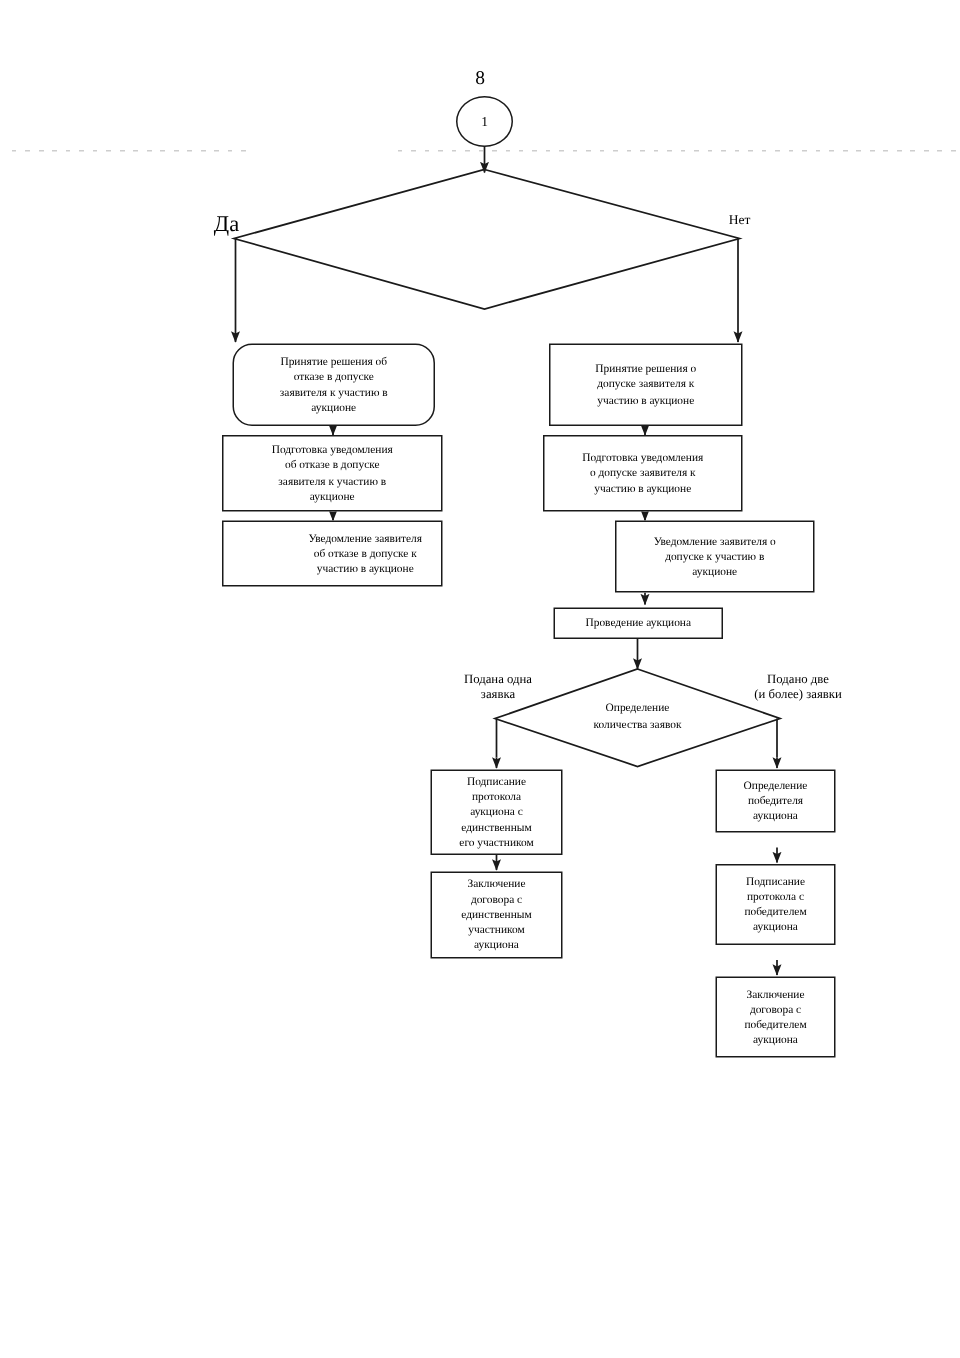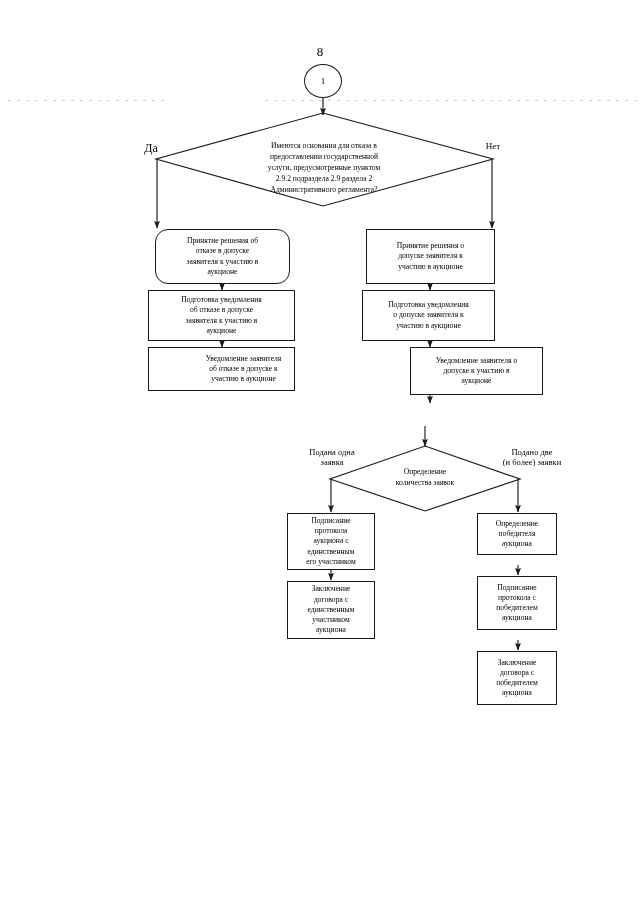--- a/index.html
+++ b/index.html
@@ -133,27 +133,22 @@
       <line x1="518" y1="505" x2="518" y2="512" marker-end="url(#arrow)"></line>
       <line x1="518" y1="565" x2="518" y2="575" marker-end="url(#arrow)"></line>
       <line x1="518" y1="640" x2="518" y2="650" marker-end="url(#arrow)"></line>
     </g>
   </svg>
 
   <div class="start-circle" style="left:304px; top:64px; width:38px; height:34px;">
     <span>1</span>
   </div>
 
-  <div class="diamond-text" style="left:232px; top:140px; width:184px;">Имеются основания для отказа в
-предоставлении государственной
-услуги, предусмотренные пунктом
-2.9.2 подраздела 2.9 раздела 2
-Административного регламента?</div>
-
-  <div class="connector-label" style="left:134px; top:141px; width:34px; font-size:12px;">Да</div>
+
+  <div class="connector-label" style="left:134px; top:141px; width:34px; font-size:15px;">Да</div>
   <div class="connector-label" style="left:476px; top:141px; width:34px; font-size:9px;">Нет</div>
 
   <div class="node-box" style="left:155px; top:229px; width:135px; height:55px;border-radius:13px;">
     <span class="boxtext">Принятие решения об
 отказе в допуске
 заявителя к участию в
 аукционе</span>
   </div>
   <div class="node-box" style="left:148px; top:290px; width:147px; height:51px;">
     <span class="boxtext">Подготовка уведомления
@@ -174,20 +169,23 @@
   </div>
   <div class="node-box" style="left:362px; top:290px; width:133px; height:51px;">
     <span class="boxtext">Подготовка уведомления
 о допуске заявителя к
 участию в аукционе</span>
   </div>
   <div class="node-box" style="left:362px; top:347px; width:133px; height:48px;margin-left:48px;">
     <span class="boxtext">Уведомление заявителя о
 допуске к участию в
 аукционе</span>
+  </div>
+  <div class="node-box" style="left:369px; top:405px; width:113px; height:21px;">
+    <span class="boxtext">Проведение аукциона</span>
   </div>
 
   <div class="diamond-text" style="left:360px; top:466px; width:130px;">Определение
 количества заявок</div>
 
   <div class="connector-label" style="left:293px; top:447px; width:78px;">Подана одна
 заявка</div>
   <div class="connector-label" style="left:487px; top:447px; width:90px;font-family:Liberation Serif, serif;">Подано две
 (и более) заявки</div>
 

